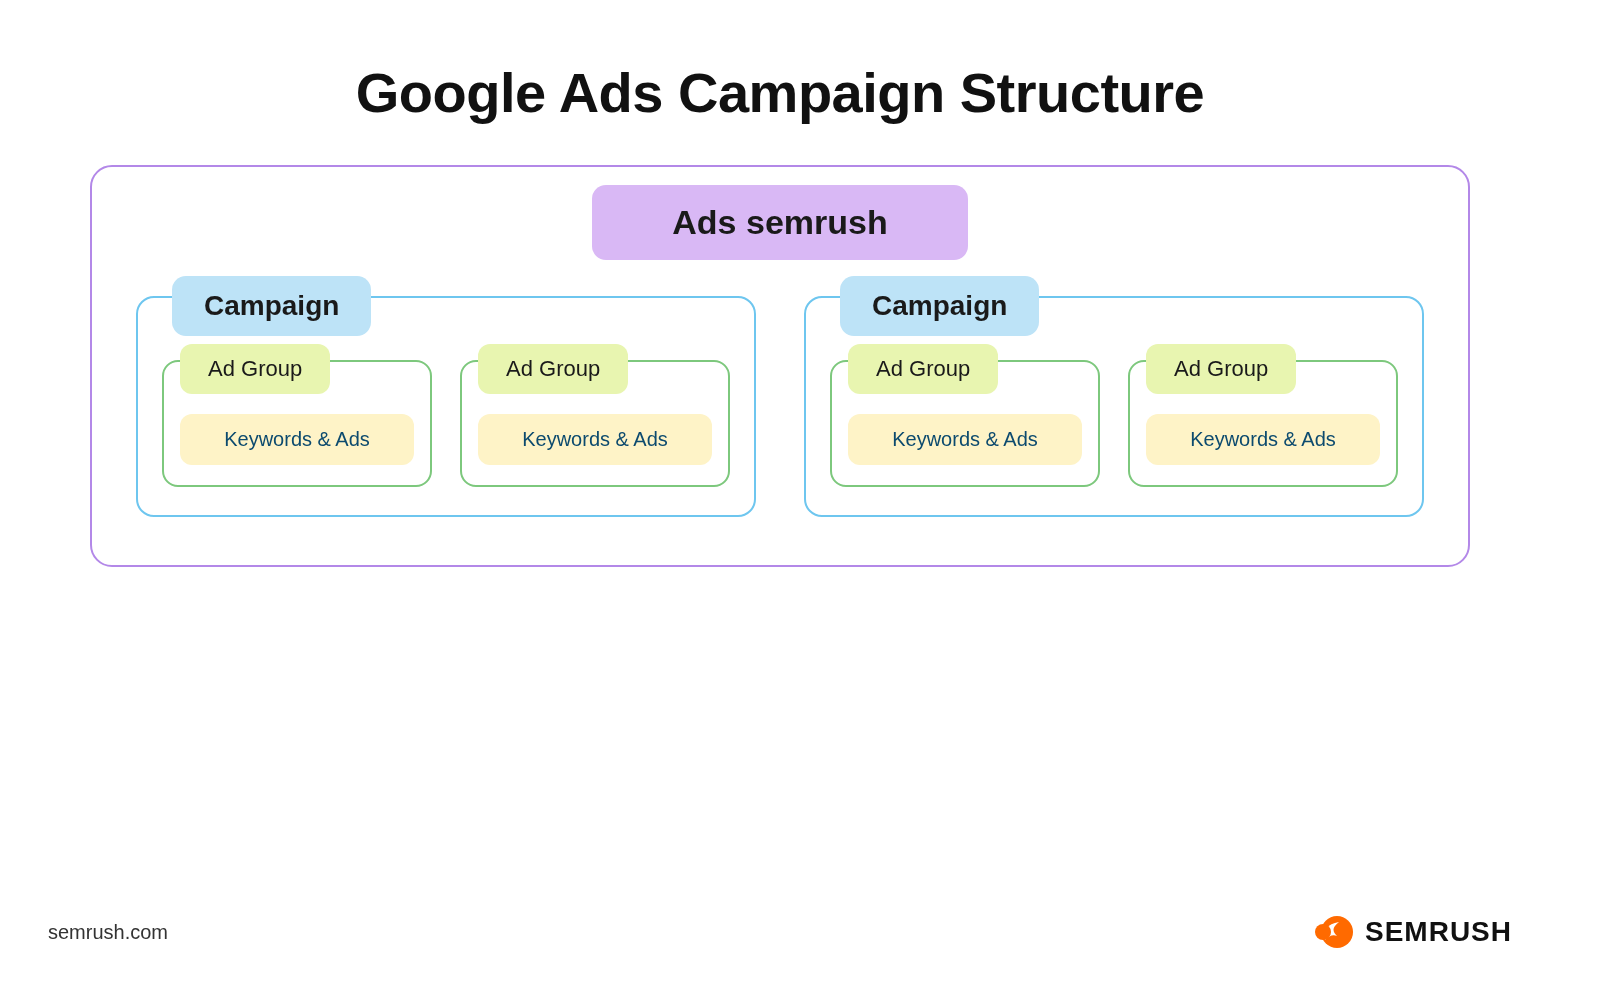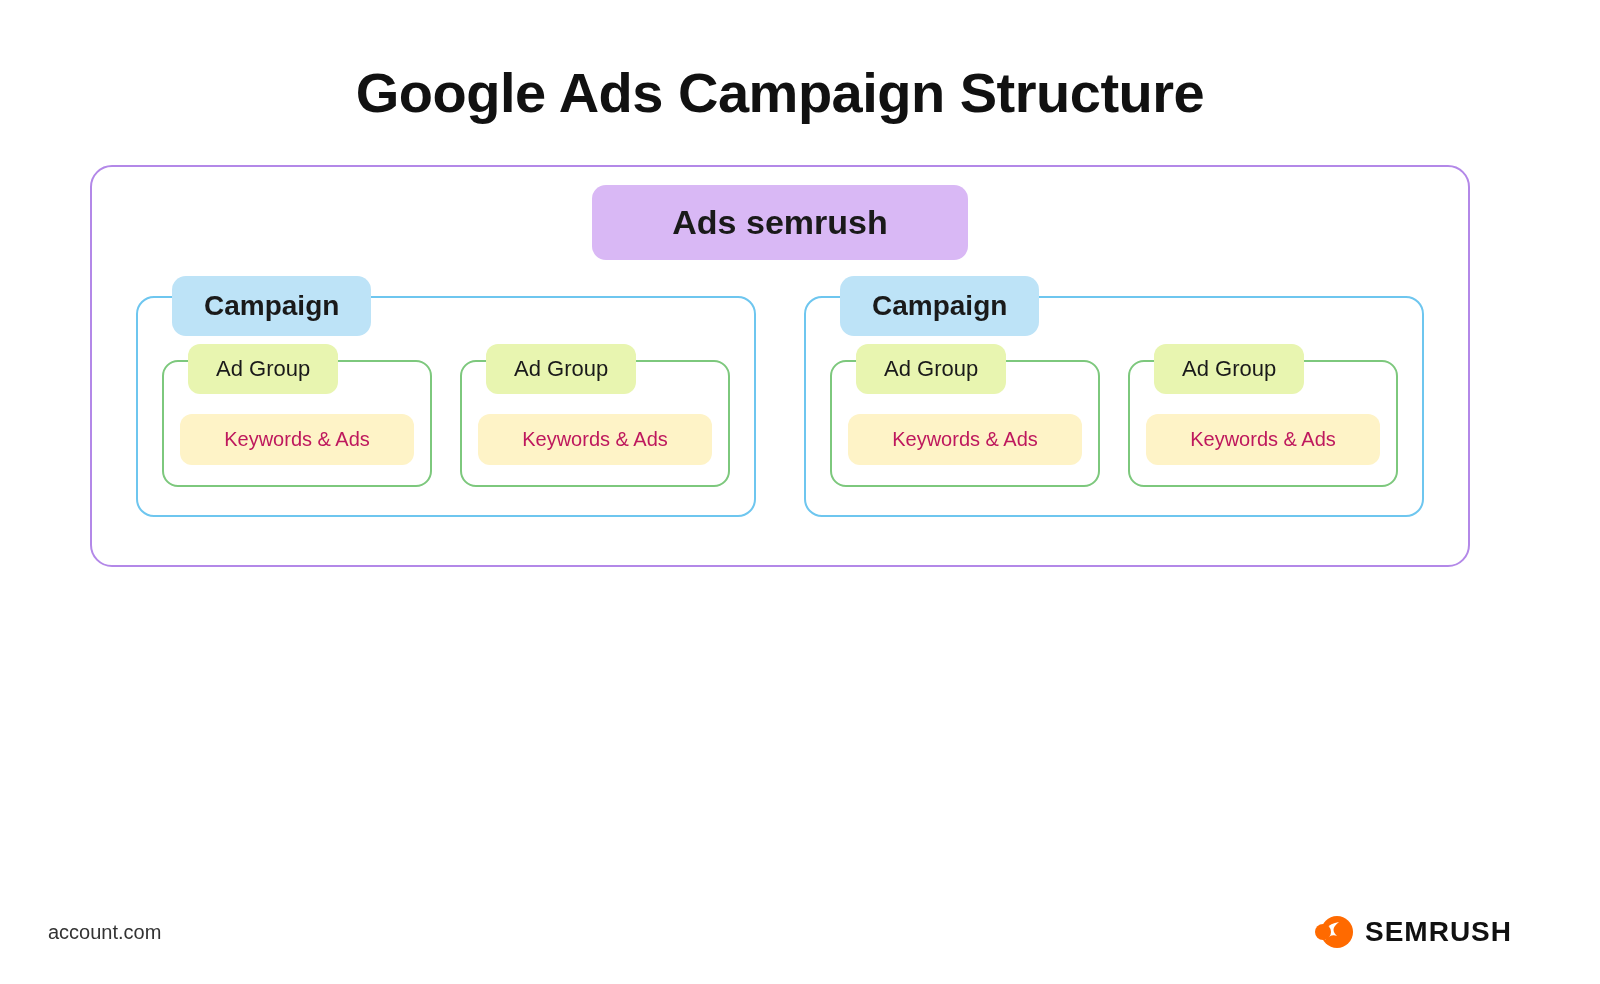--- a/index.html
+++ b/index.html
@@ -118,33 +118,33 @@
     
     .adgroup-badge {
       background: #e8f5b0;
       border-radius: 12px;
       padding: 12px 28px;
       font-size: 22px;
       font-weight: 500;
       color: #1a1a1a;
       margin-top: -18px;
       margin-bottom: 20px;
-      margin-left: 8px;
+      margin-left: 0;
       white-space: nowrap;
       align-self: flex-start;
     }
 
     
     .keywords-badge {
       background: #fef3c7;
       border-radius: 12px;
       padding: 14px 22px;
       font-size: 20px;
       font-weight: 400;
-      color: #be185d;
+      color: #0c4a6e;
       width: 100%;
       text-align: center;
     }
 
     
     .footer {
       position: absolute;
       bottom: 28px;
       left: 0;
       width: 100%;
@@ -223,21 +223,21 @@
             <div class="keywords-badge">Keywords &amp; Ads</div>
           </div>
 
         </div>
       </div>
 
     </div>
   </div>
 
   <div class="footer">
-    <span class="footer-url">account.com</span>
+    <span class="footer-url">semrush.com</span>
 
     <div class="semrush-logo">
 
       <svg class="semrush-icon" viewBox="0 0 48 48" xmlns="http://www.w3.org/2000/svg">
 
         <ellipse cx="30" cy="24" rx="16" ry="16" fill="#FF6A00"></ellipse>
         <path d="M32 14 C20 16 16 22 18 32 C22 28 26 26 30 28 C26 24 24 20 32 14Z" fill="#ffffff"></path>
         <circle cx="16" cy="24" r="8" fill="#FF6A00"></circle>
       </svg>
       <span class="semrush-text">SEMRUSH</span>

